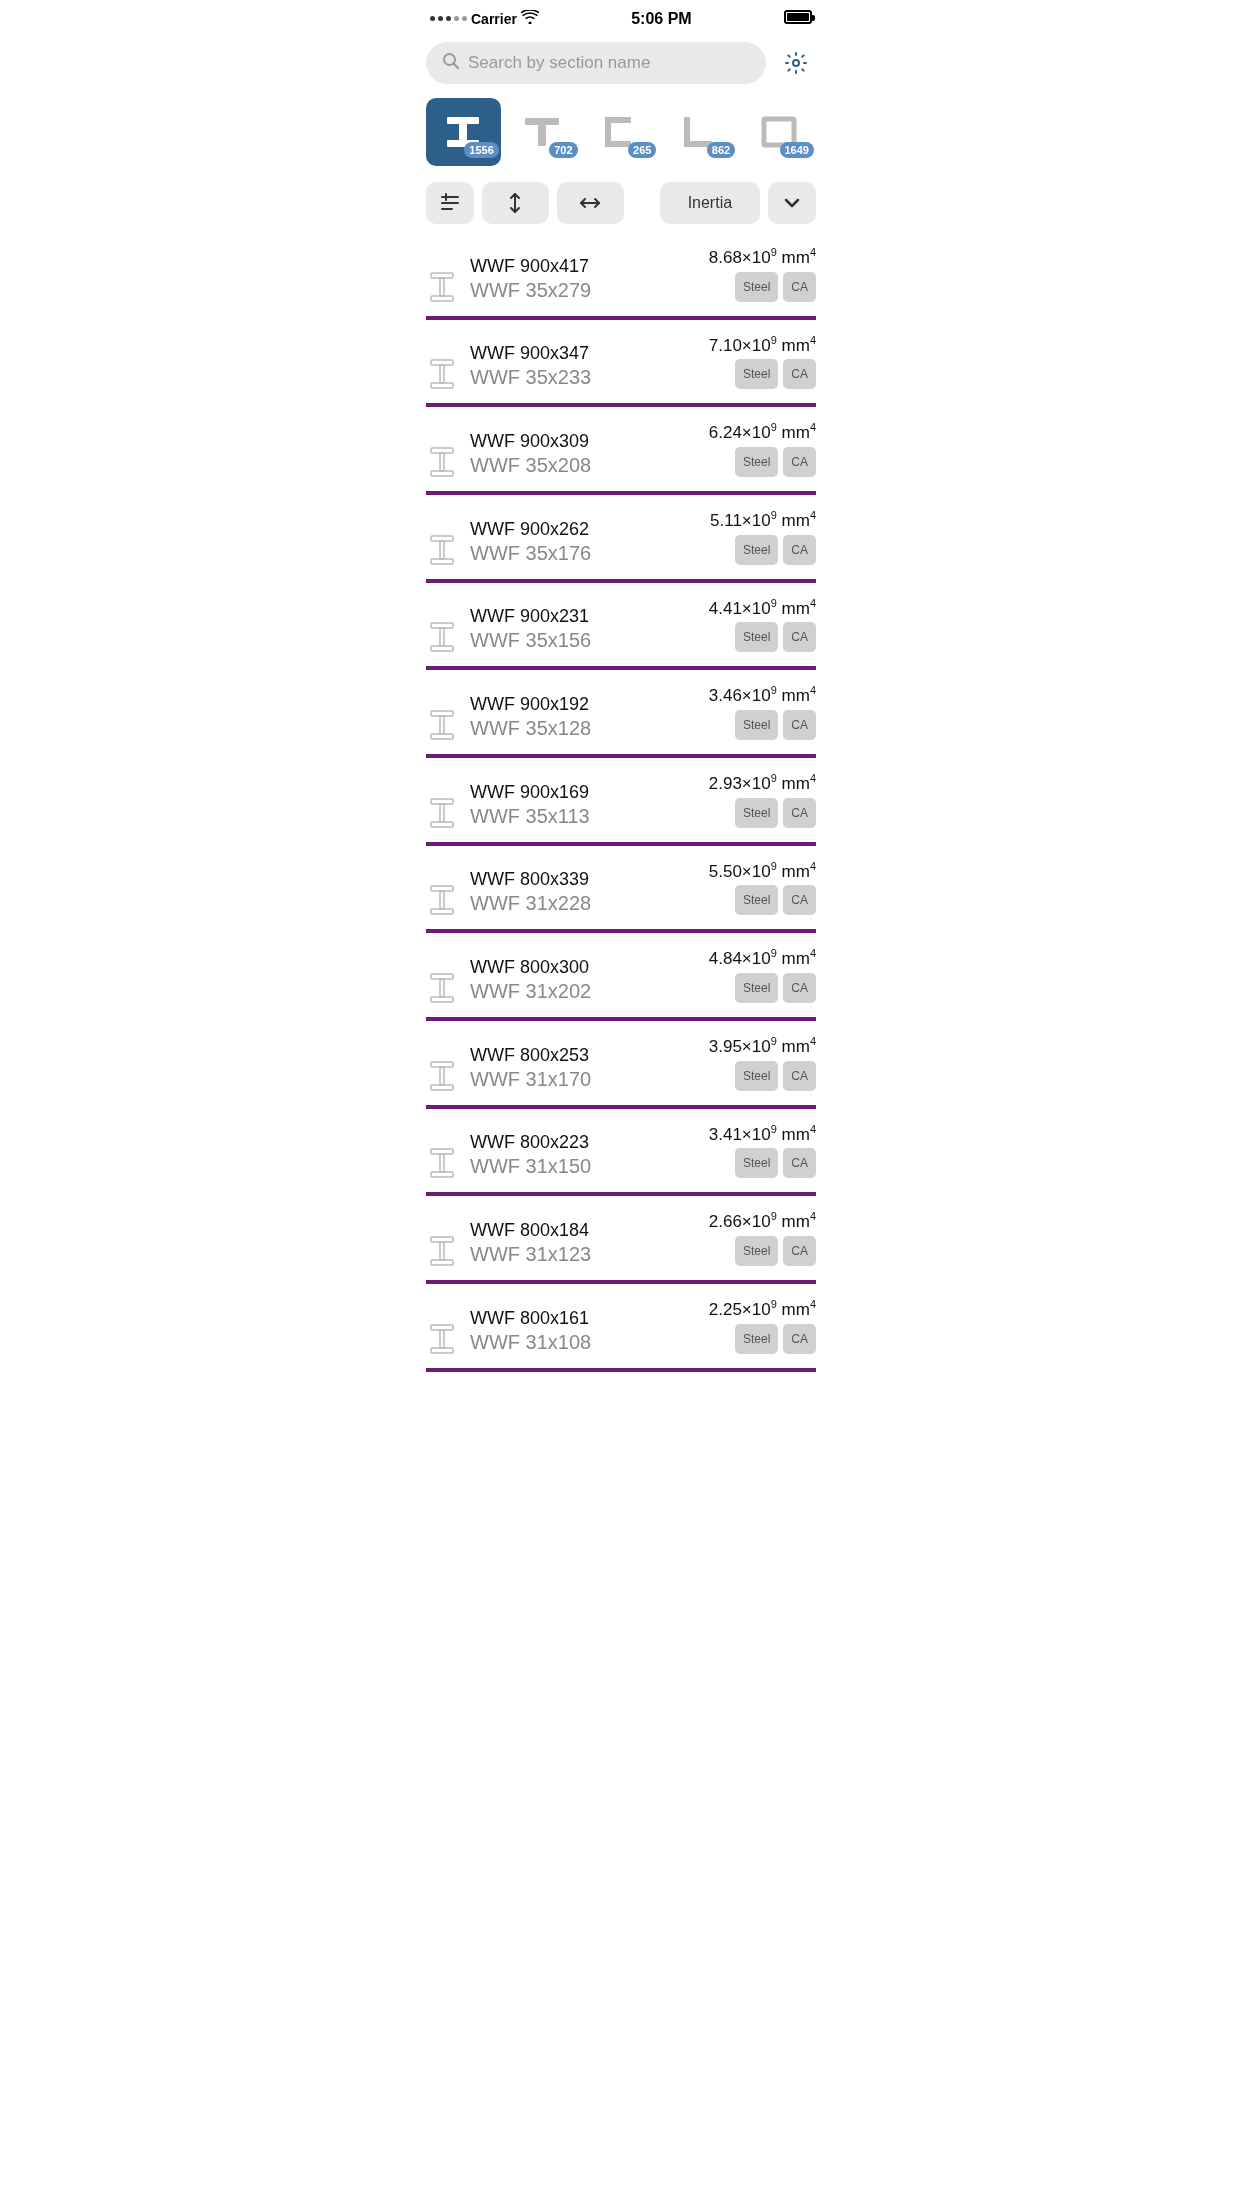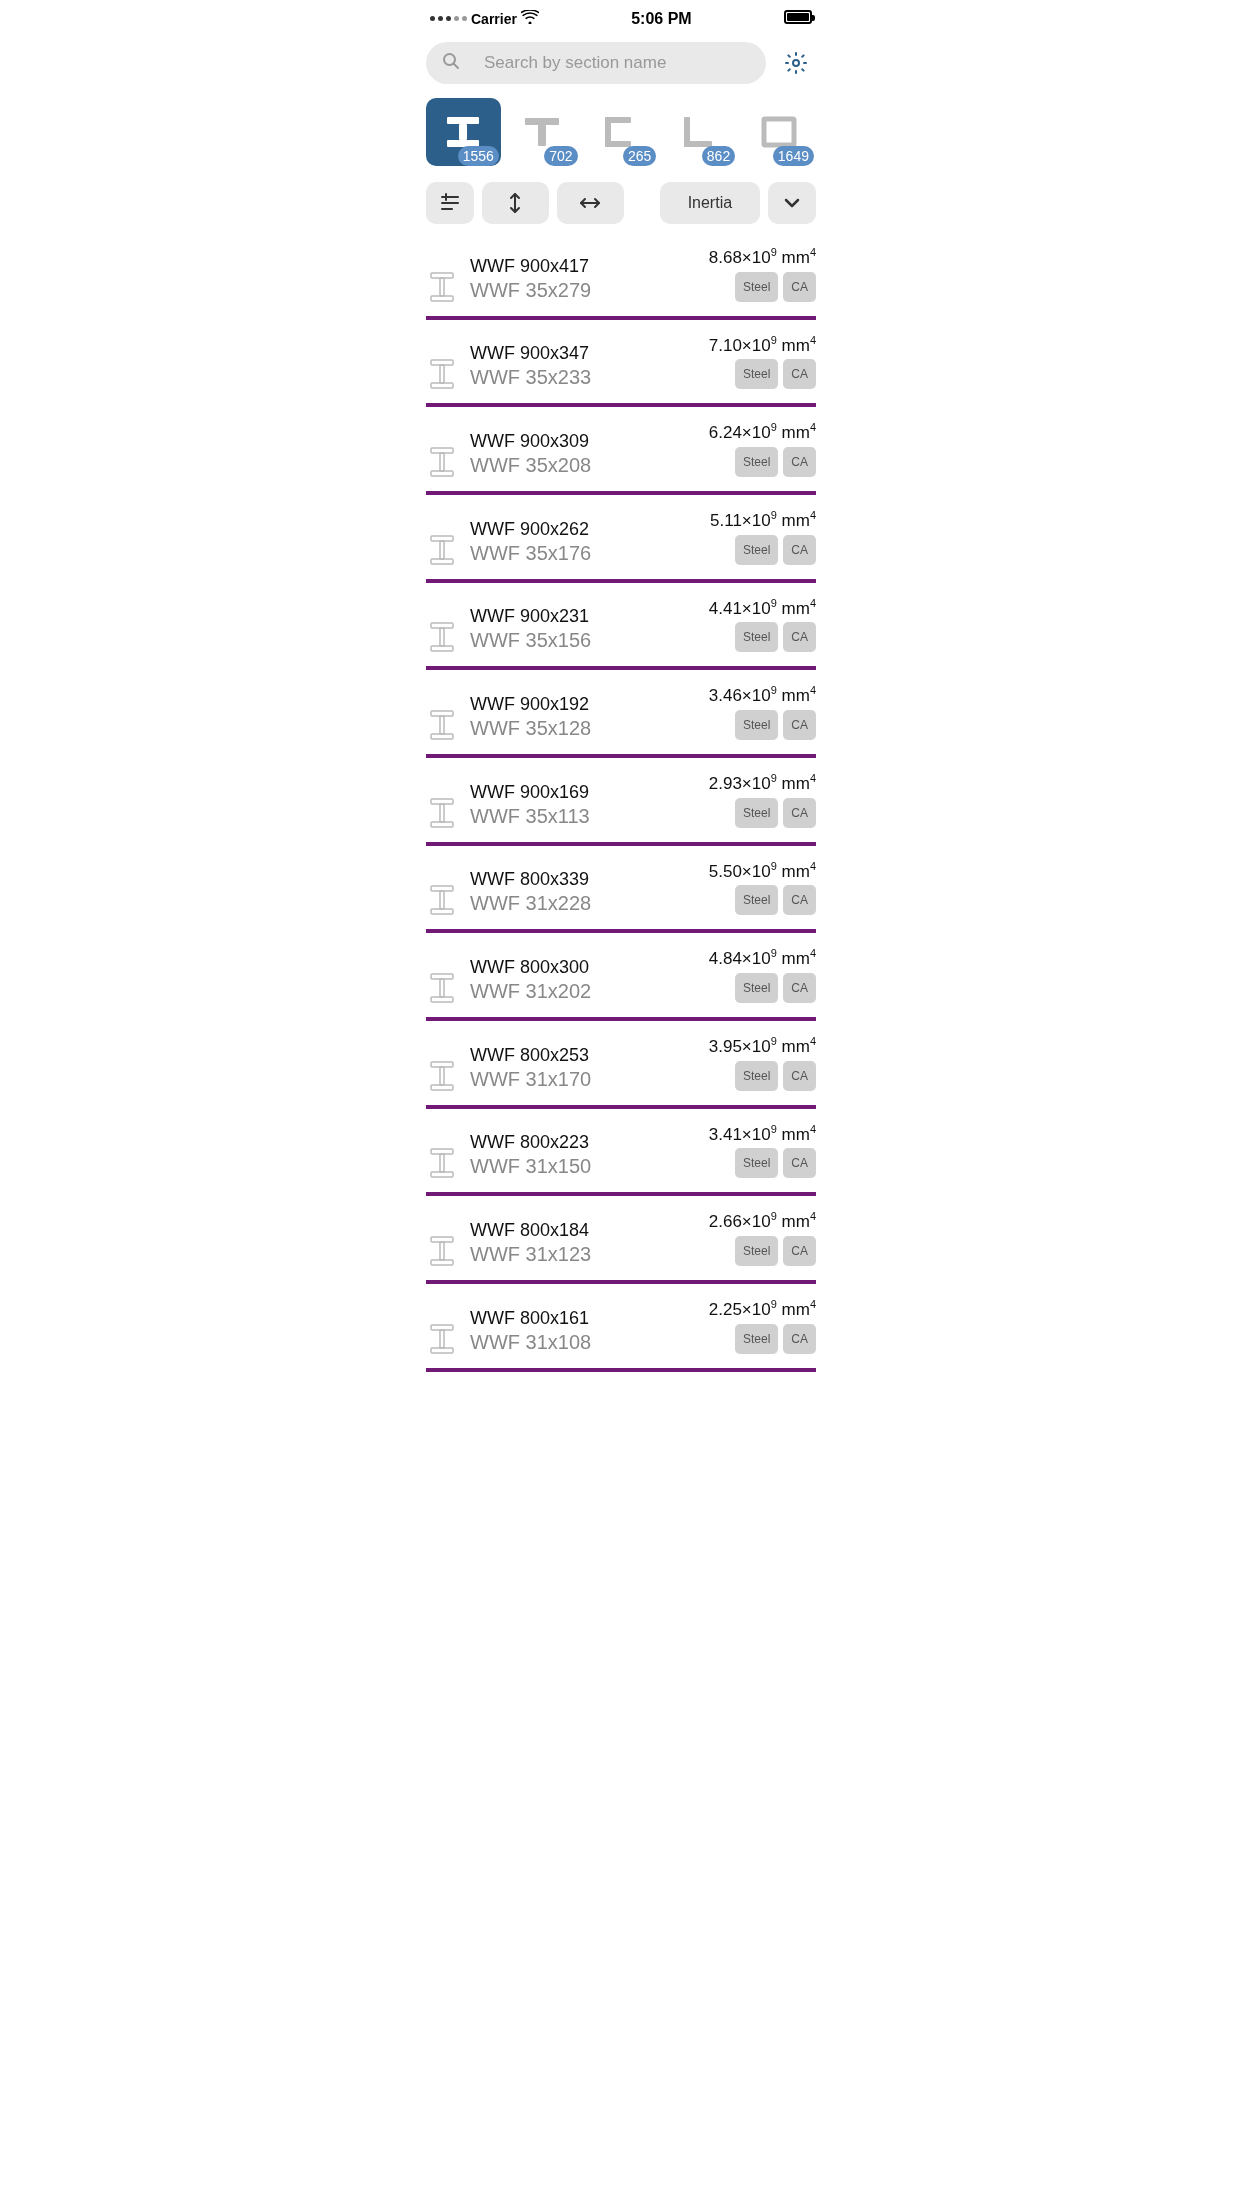--- a/index.html
+++ b/index.html
@@ -48,21 +48,21 @@
       align-items: center;
       gap: 10px;
     }
     .search-bar {
       flex: 1;
       display: flex;
       align-items: center;
       background: #e9e9e9;
       border-radius: 24px;
       padding: 10px 16px;
-      gap: 24px;
+      gap: 8px;
       justify-content: center;
     }
     .search-icon-svg { color: #999; font-size: 16px; }
     .search-input-display {
       font-size: 17px;
       color: #999;
       flex: 1;
     }
     .settings-btn {
       width: 40px; height: 40px;
@@ -89,26 +89,26 @@
       cursor: pointer;
     }
     .shape-tab.active {
       background: #2c5f8a;
     }
     .shape-tab svg {
       width: 44px; height: 44px;
     }
     .shape-badge {
       position: absolute;
-      bottom: 0;
+      bottom: 8px;
       right: 2px;
       background: #5b8ec4;
       color: white;
-      font-size: 14px;
-      font-weight: 400;
+      font-size: 11px;
+      font-weight: 700;
       padding: 2px 5px;
       border-radius: 10px;
       min-width: 24px;
       text-align: center;
     }
     .shape-tab.active .shape-badge {
       background: #5b8ec4;
     }
 
     

